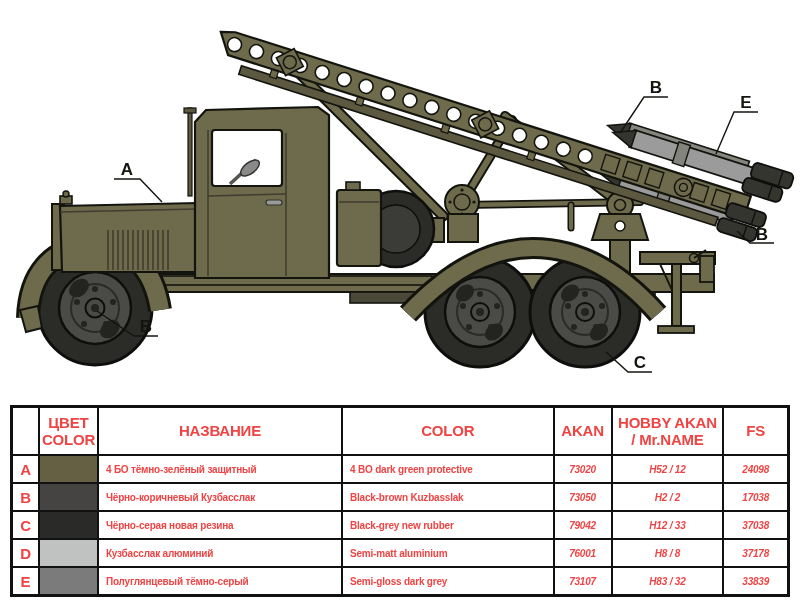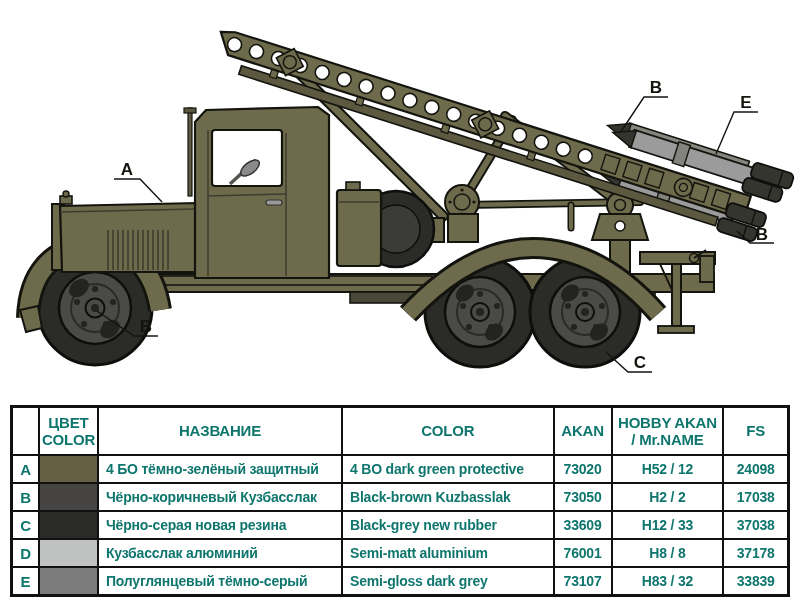--- a/index.html
+++ b/index.html
@@ -1,29 +1,29 @@
 <!DOCTYPE html>
 <html><head>
 <meta charset="utf-8">
 <style>
   html,body{margin:0;padding:0;}
   .page{position:relative;width:800px;height:600px;background:#ffffff;overflow:hidden;
         font-family:"Liberation Sans",sans-serif;}
   .illustration{position:absolute;left:0;top:0;}
   .paint-table{position:absolute;left:10px;top:405px;width:780px;border-collapse:collapse;
-        border:3px solid #111;table-layout:fixed;color:#0f766e;font-weight:bold;}
+        border:3px solid #111;table-layout:fixed;color:#ef4444;font-weight:bold;}
   .paint-table th,.paint-table td{border:2px solid #111;overflow:hidden;white-space:nowrap;
         vertical-align:middle;}
   .paint-table th{font-size:15px;line-height:1.15;text-align:center;padding:3px 2px;height:40px;
         letter-spacing:-0.2px;}
-  .paint-table td{height:24px;font-size:14px;padding:1px 4px;letter-spacing:-0.2px;}
+  .paint-table td{height:24px;font-size:10px;padding:1px 4px;letter-spacing:-0.2px;}
   td.c-letter{text-align:center;font-size:15px;padding:1px 2px;}
   td.c-swatch{padding:0;}
   td.c-ru,td.c-en{text-align:left;padding-left:7px;}
-  td.c-num{text-align:center;}
+  td.c-num{text-align:center;font-style:italic;}
 </style>
 </head>
 <body>
 
 <div class="page">
 
   <svg class="illustration" width="800" height="402" viewBox="0 0 800 402">
 
     <g stroke-linecap="round">
       <path d="M298,72 L443,216" stroke="#14140f" stroke-width="11" fill="none"></path>
@@ -322,21 +322,21 @@
         <td class="c-en">Black-brown Kuzbasslak</td>
         <td class="c-num">73050</td>
         <td class="c-num">H2 / 2</td>
         <td class="c-num">17038</td>
       </tr>
       <tr>
         <td class="c-letter">C</td>
         <td class="c-swatch" style="background-color: rgb(42, 42, 40);"></td>
         <td class="c-ru">Чёрно-серая новая резина</td>
         <td class="c-en">Black-grey new rubber</td>
-        <td class="c-num">33609</td>
+        <td class="c-num">79042</td>
         <td class="c-num">H12 / 33</td>
         <td class="c-num">37038</td>
       </tr>
       <tr>
         <td class="c-letter">D</td>
         <td class="c-swatch" style="background-color: rgb(192, 194, 194);"></td>
         <td class="c-ru">Кузбасслак алюминий</td>
         <td class="c-en">Semi-matt aluminium</td>
         <td class="c-num">76001</td>
         <td class="c-num">H8 / 8</td>

